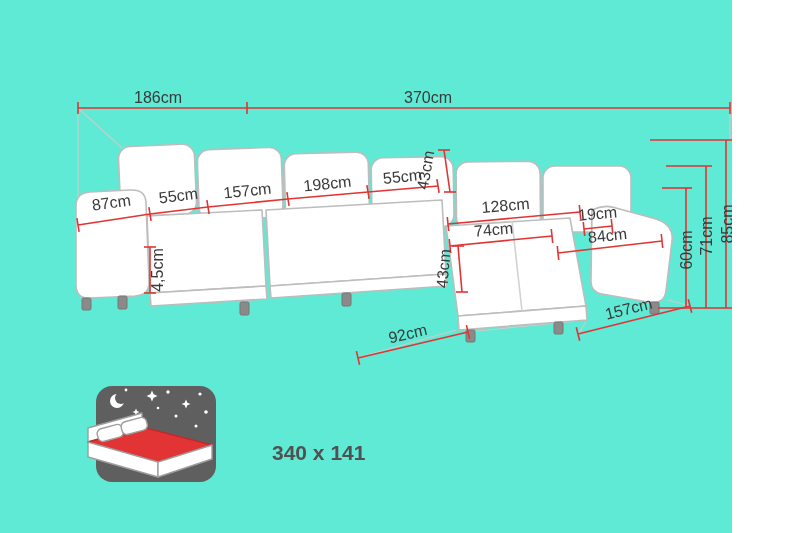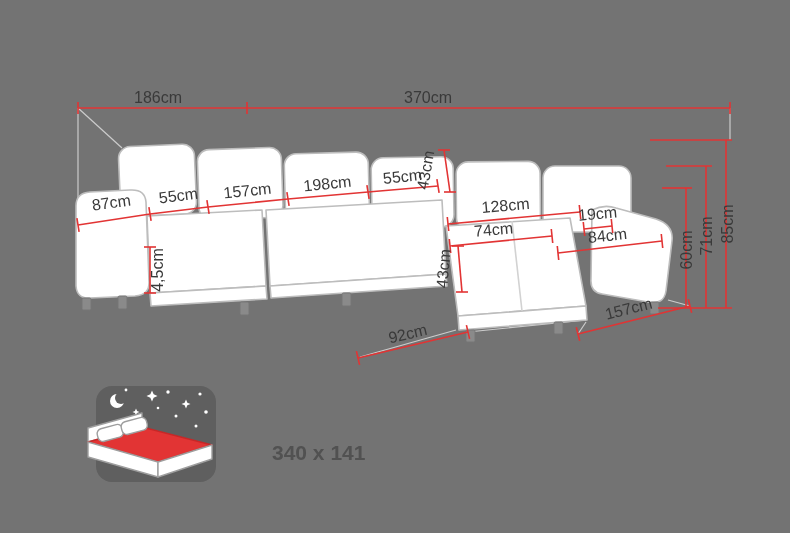--- a/index.html
+++ b/index.html
@@ -1,16 +1,16 @@
 <!DOCTYPE html>
 <html><head>
 <meta charset="utf-8">
 <style>
   html,body{margin:0;padding:0;background:#ffffff;}
-  .stage{position:relative;width:790px;height:533px;background:#737373;overflow:hidden;
+  .stage{position:relative;width:732px;height:533px;background:#5eead4;overflow:hidden;
          font-family:"Liberation Sans","DejaVu Sans",sans-serif;}
   .stage svg{position:absolute;left:0;top:0;}
   text.dim{font-family:"Liberation Sans","DejaVu Sans",sans-serif;font-size:16px;fill:#3a3a3a;text-anchor:middle;}
   text.bedsize{font-family:"Liberation Sans","DejaVu Sans",sans-serif;font-size:21px;font-weight:bold;
                fill:#515151;text-anchor:start;}
 </style>
 </head>
 <body>
 
 <div class="stage">

